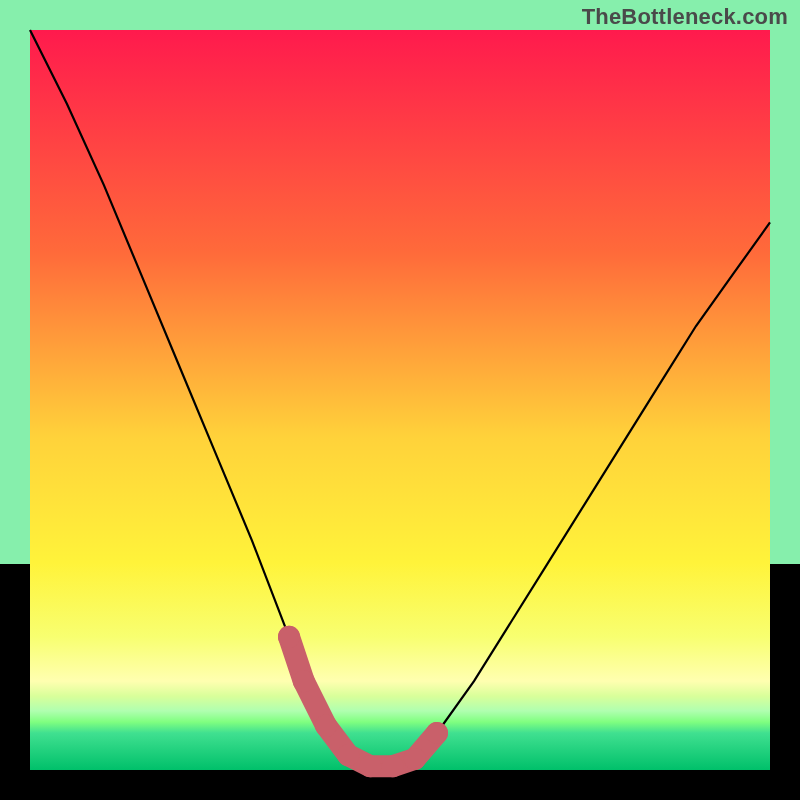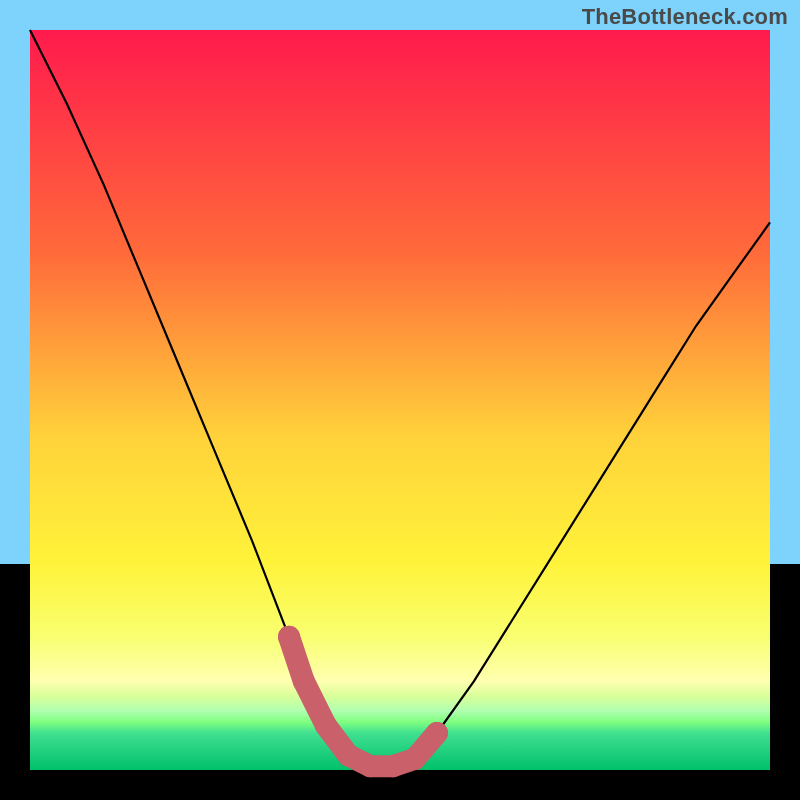--- a/index.html
+++ b/index.html
@@ -9,21 +9,21 @@
     height: 800px;
     background: #000;
     overflow: hidden;
   }
   .frame {
     position: absolute;
     left: 0;
     top: 0;
     width: 800px;
     height: 564px;
-    background: #7dd3fc;
+    background: #86efac;
   }
   .plot-area {
     position: absolute;
     left: 30px;
     top: 30px;
     width: 740px;
     height: 740px;
     background: linear-gradient(to bottom,
       #ff1a4d 0%,
       #ff6a3a 30%,

